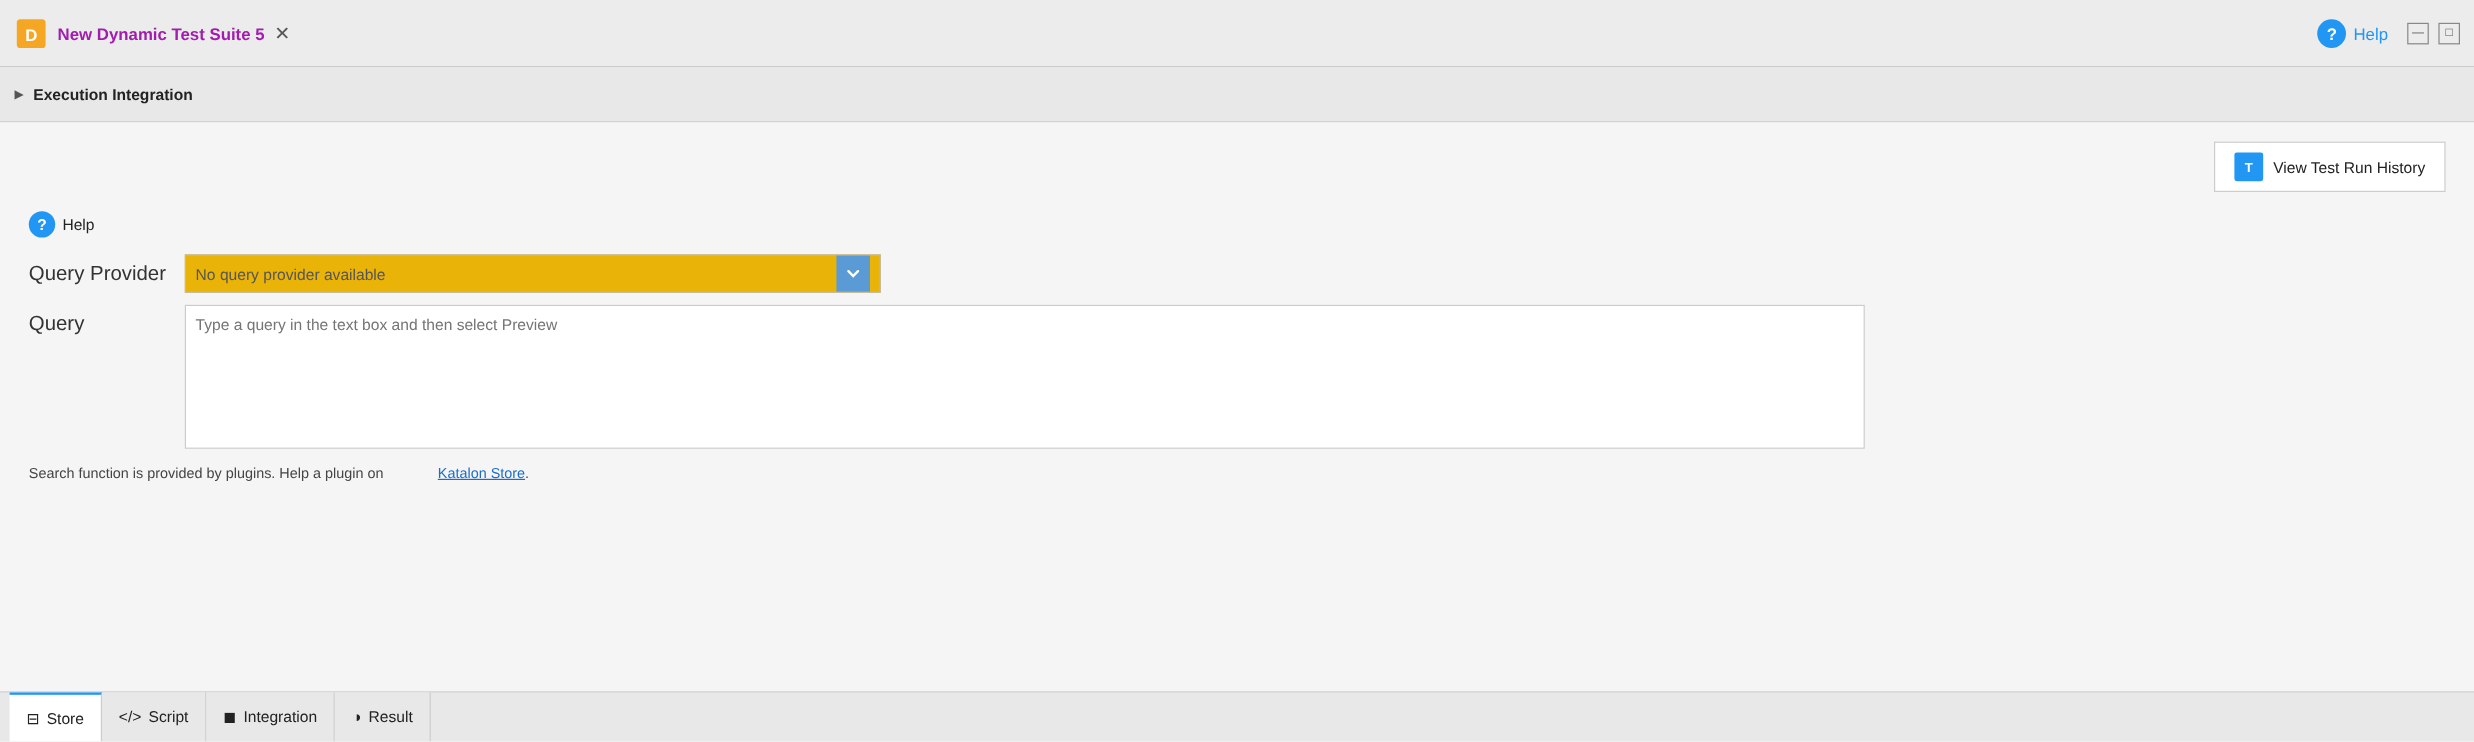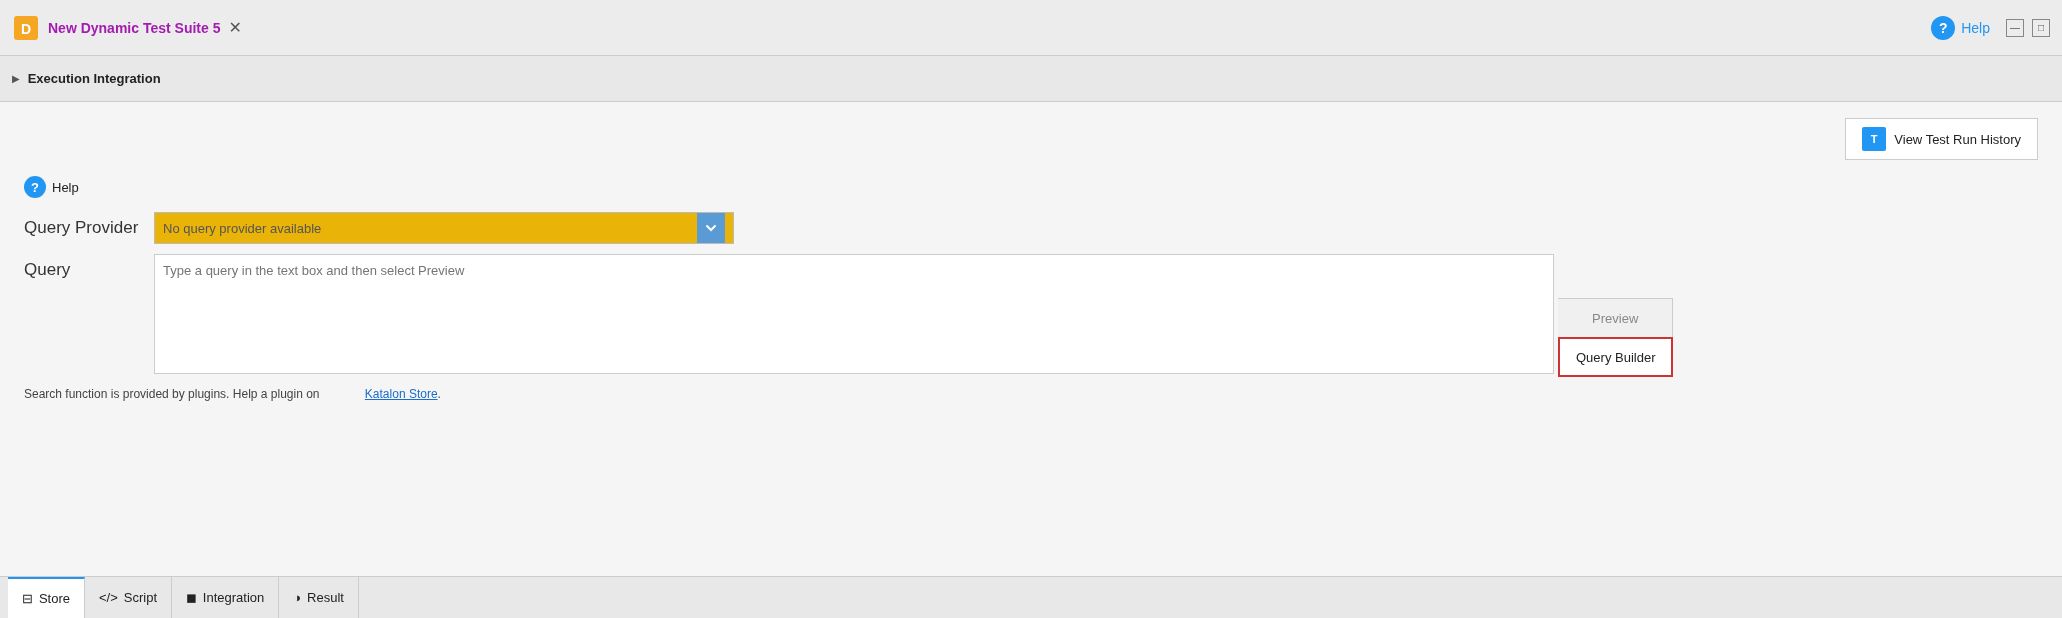--- a/index.html
+++ b/index.html
@@ -220,22 +220,22 @@
       margin-left: auto;
       flex-shrink: 0;
     }
     .select-text {
       flex: 1;
     }
 
     
     .query-area {
       display: flex;
-      align-items: flex-end;
-      gap: 4px;
+      align-items: center;
+      gap: 16px;
     }
     .query-textarea-wrap {
       flex: 1;
       max-width: 1400px;
     }
     .query-textarea {
       width: 100%;
       height: 120px;
       border: 1px solid #ccc;
       background: white;
@@ -386,24 +386,20 @@
       </div>
     </div>
 
     <div class="form-row">
       <div class="form-label">Query</div>
       <div class="form-control">
         <div class="query-area">
           <div class="query-textarea-wrap">
             <textarea class="query-textarea" placeholder="Type a query in the text box and then select Preview" style=""></textarea>
           </div>
-          <div class="query-buttons">
-            <button class="preview-btn">Preview</button>
-            <button class="query-builder-btn">Query Builder</button>
-          </div>
         </div>
       </div>
     </div>
 
     <div class="footer-text">
       <span>Search function is provided by plugins. Help a plugin on </span><a class="footer-link">Katalon Store</a><span>.</span>
     </div>
 
   </div>
 </div>

